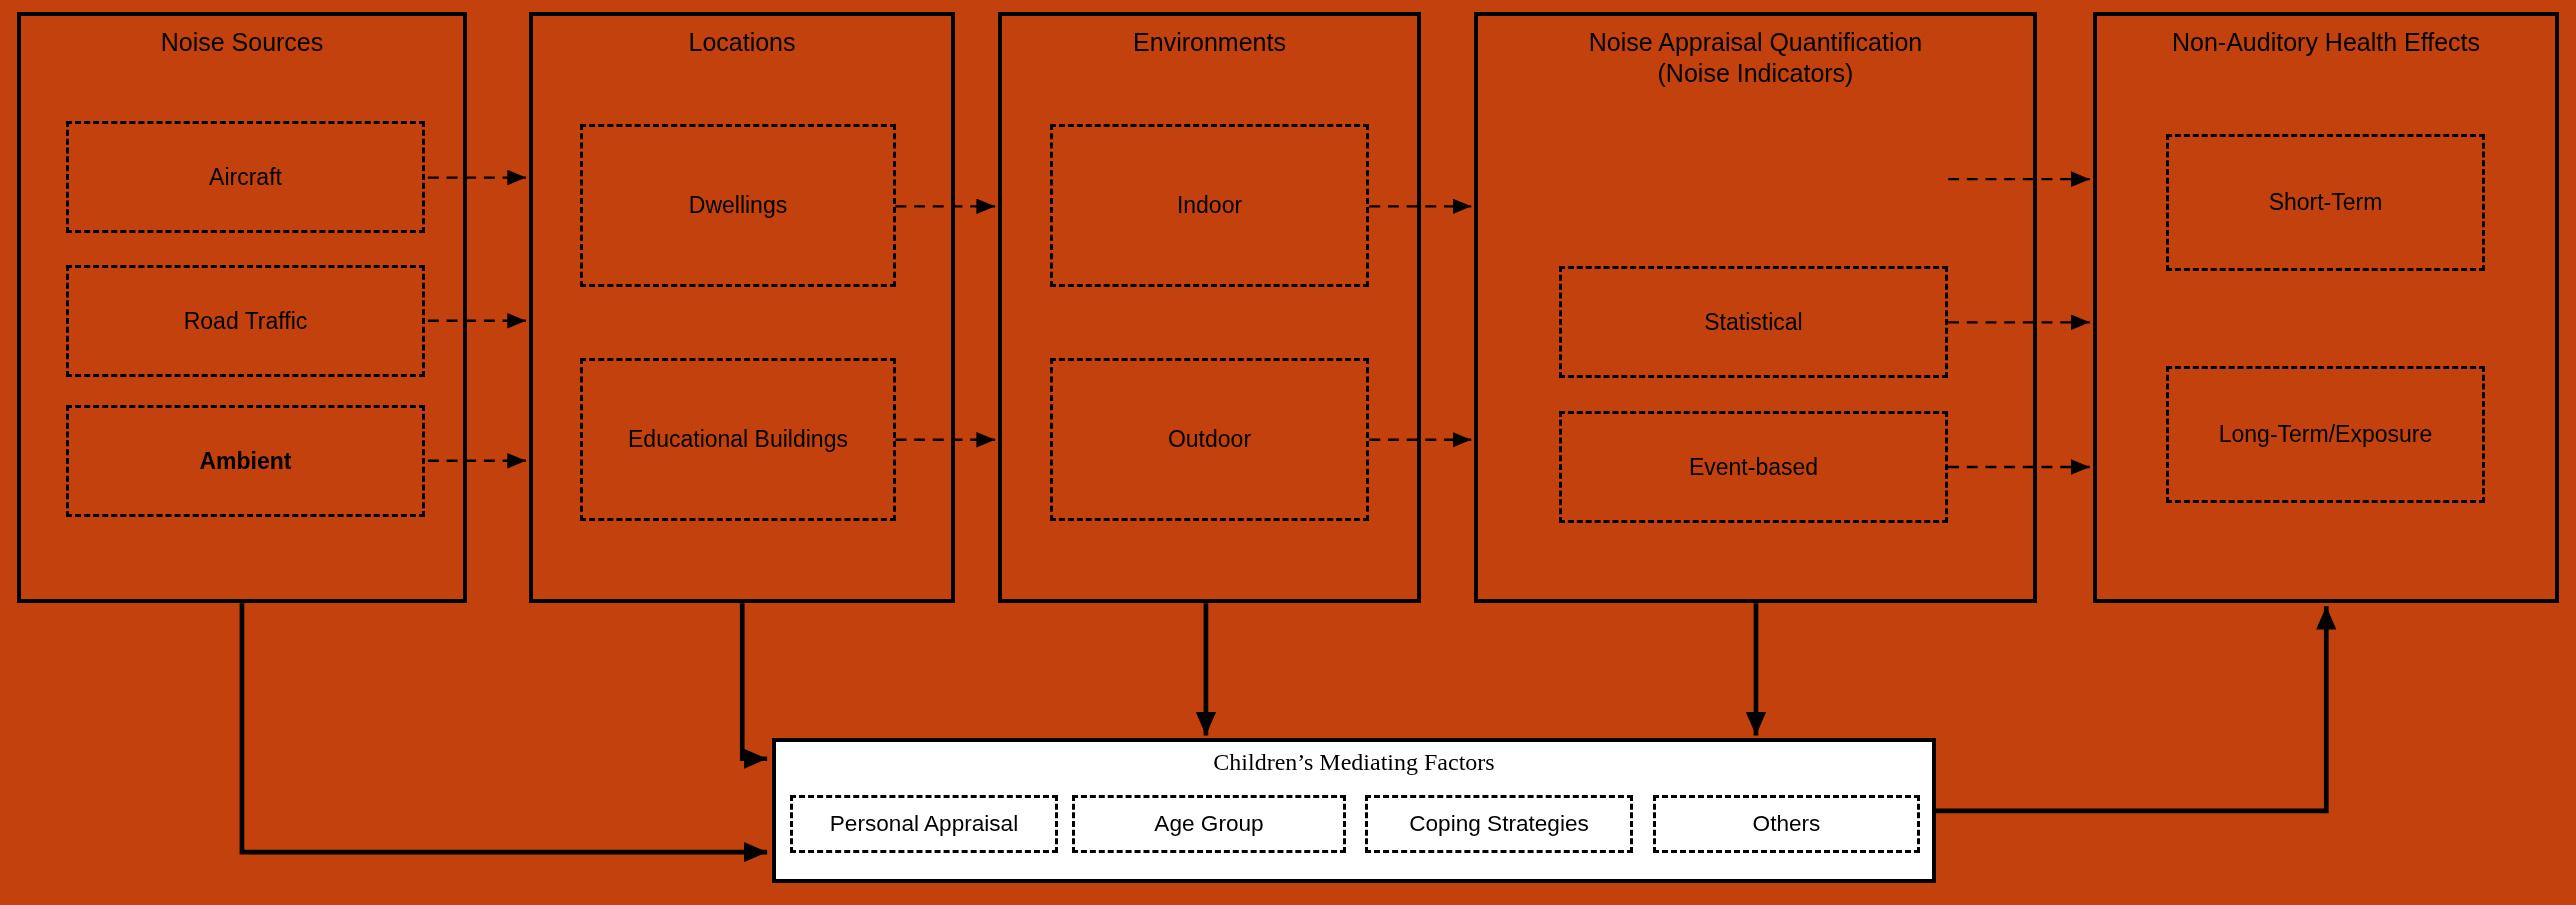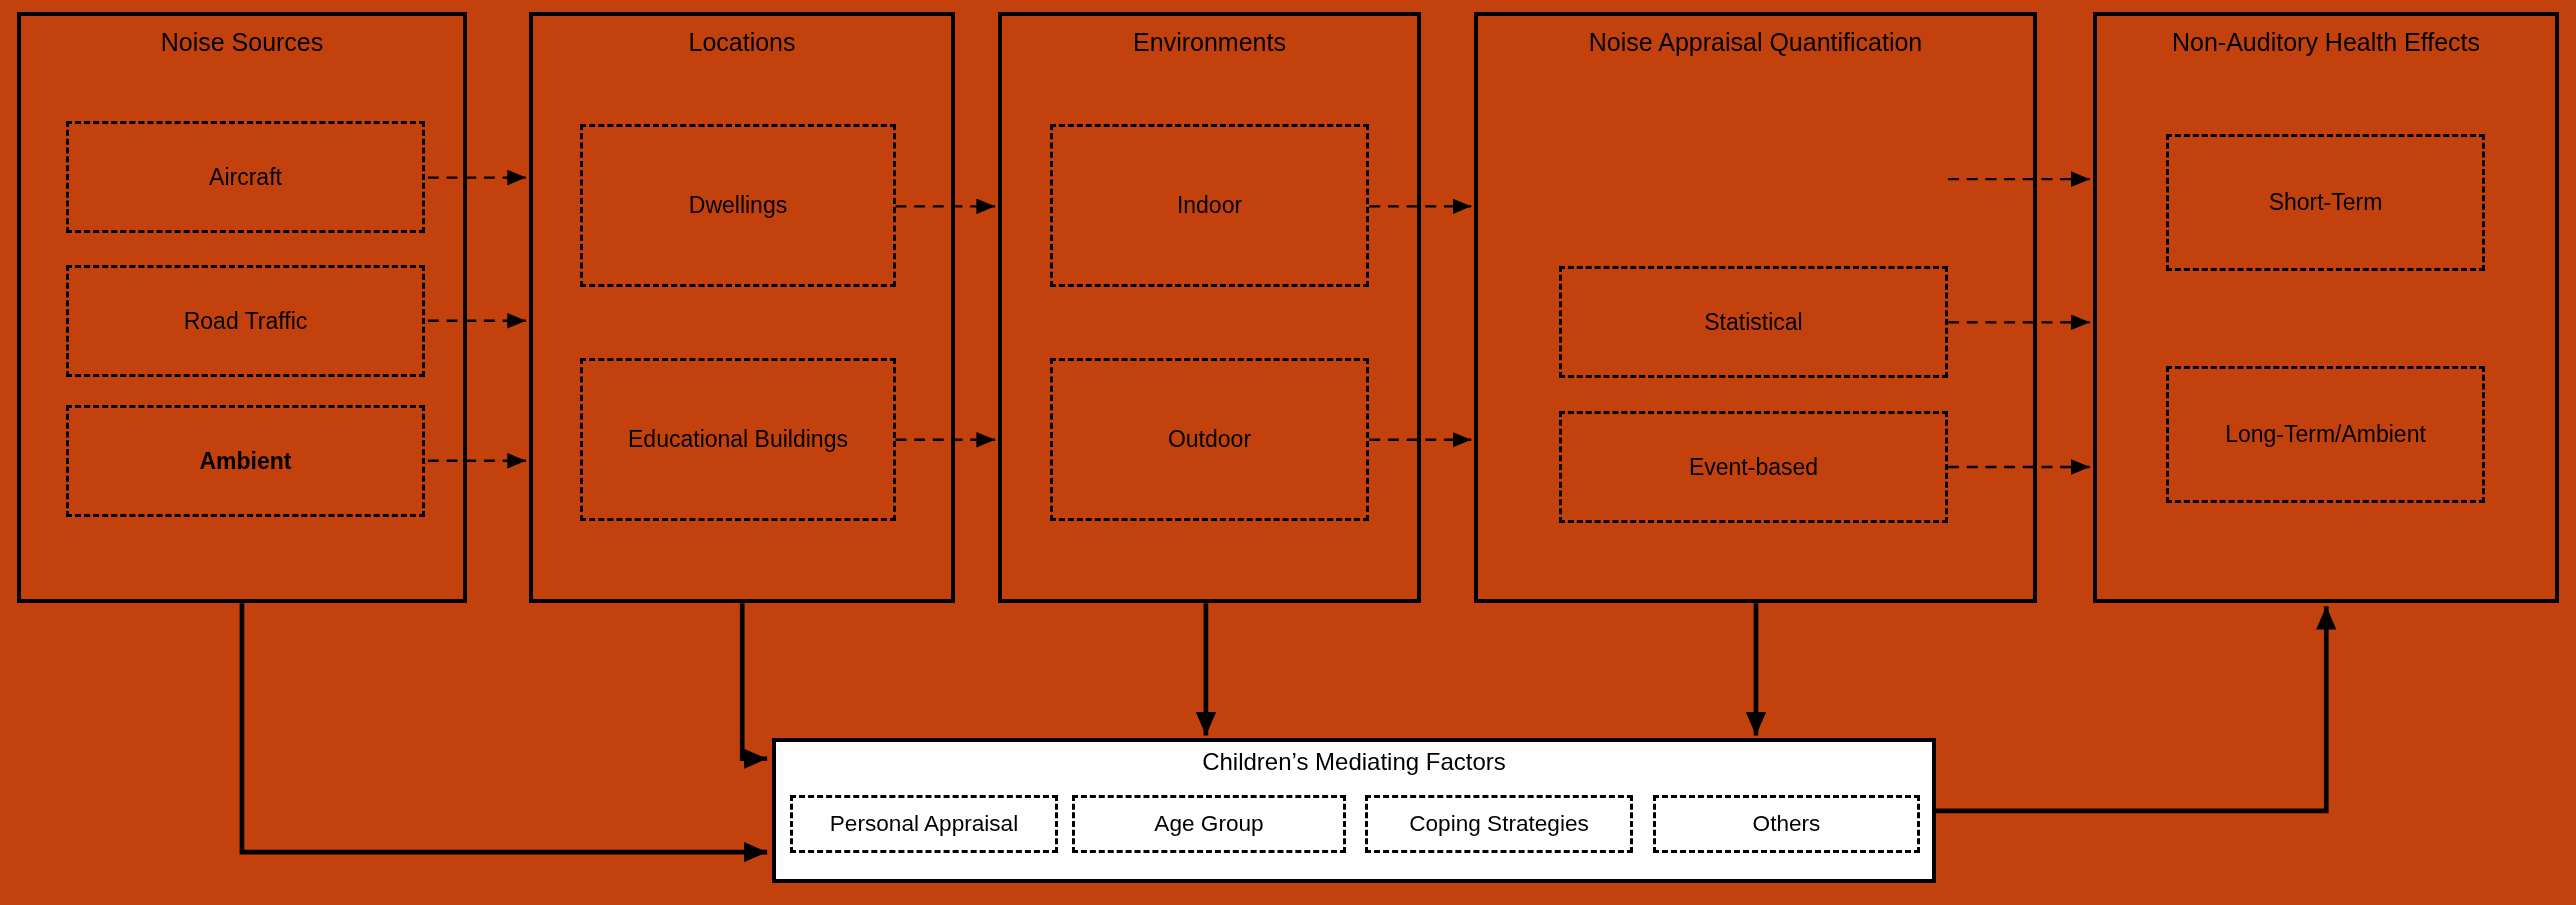--- a/index.html
+++ b/index.html
@@ -64,20 +64,21 @@
     background: #ffffff;
     z-index: 2;
   }
   .med-title {
     width: 100%;
     text-align: center;
     font-size: 24px;
     font-weight: 400;
     margin-top: 6.2px;
     line-height: 28px;
+    font-family: Liberation Serif, serif;
   }
 </style>
 </head>
 <body>
 
 <div class="canvas">
 
   <svg class="wires" viewBox="0 0 3311 1164" xmlns="http://www.w3.org/2000/svg">
     <defs>
       <marker id="head-solid" markerUnits="userSpaceOnUse" markerWidth="32" markerHeight="26" refX="30" refY="13" orient="auto">
@@ -137,36 +138,37 @@
   </div>
   <div class="node" style="left:1050px; top:124px; width:319px; height:163px;">
     <span>Indoor</span>
   </div>
   <div class="node" style="left:1050px; top:358px; width:319px; height:163px;">
     <span>Outdoor</span>
   </div>
 
   <div class="col" style="left:1474px; width:563px;">
     <div class="col-title">Noise Appraisal Quantification</div>
+    <div class="col-subtitle">(Noise Indicators)</div>
   </div>
   <div class="node" style="left:1559px; top:266px; width:389px; height:112px;">
     <span>Statistical</span>
   </div>
   <div class="node" style="left:1559px; top:411px; width:389px; height:112px;">
     <span>Event-based</span>
   </div>
 
   <div class="col" style="left:2093px; width:466px;">
     <div class="col-title">Non-Auditory Health Effects</div>
   </div>
   <div class="node" style="left:2166px; top:134px; width:319px; height:137px;">
     <span>Short-Term</span>
   </div>
   <div class="node" style="left:2166px; top:366px; width:319px; height:137px;">
-    <span>Long-Term/Ambient</span>
+    <span>Long-Term/Exposure</span>
   </div>
 
   <div class="med-box">
     <div class="med-title">Children’s Mediating Factors</div>
   </div>
   <div class="node" style="left:790px; top:795px; width:268px; height:58px; font-size:22.6px;">
     <span>Personal Appraisal</span>
   </div>
   <div class="node" style="left:1072px; top:795px; width:274px; height:58px; font-size:22.6px;">
     <span>Age Group</span>

